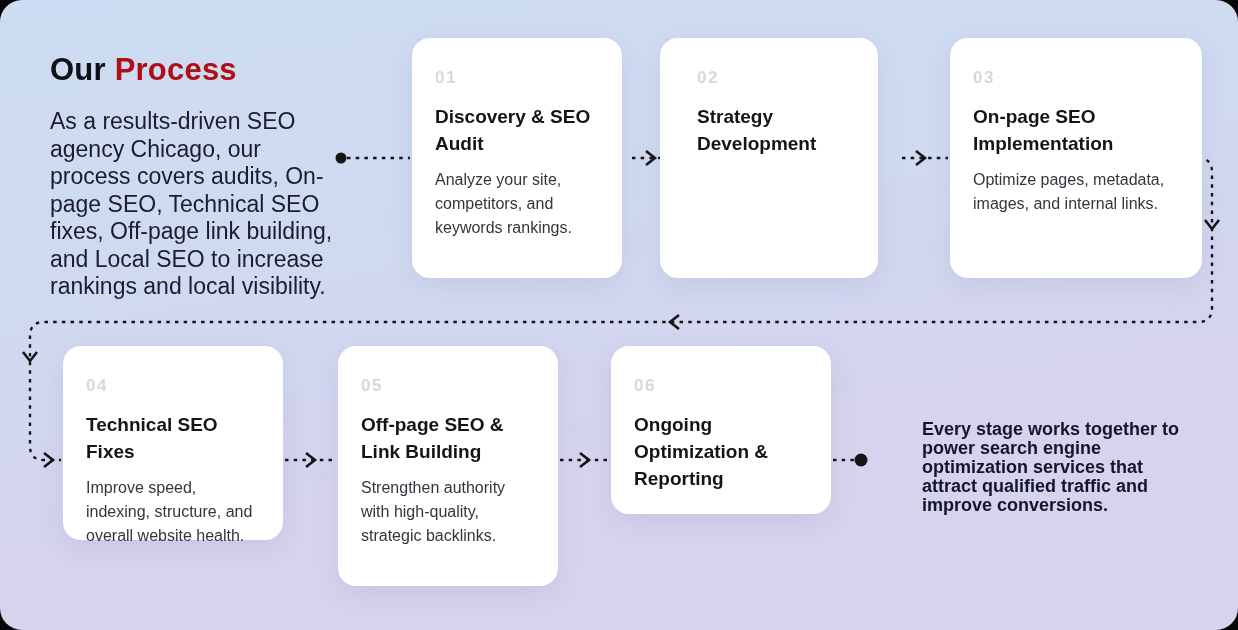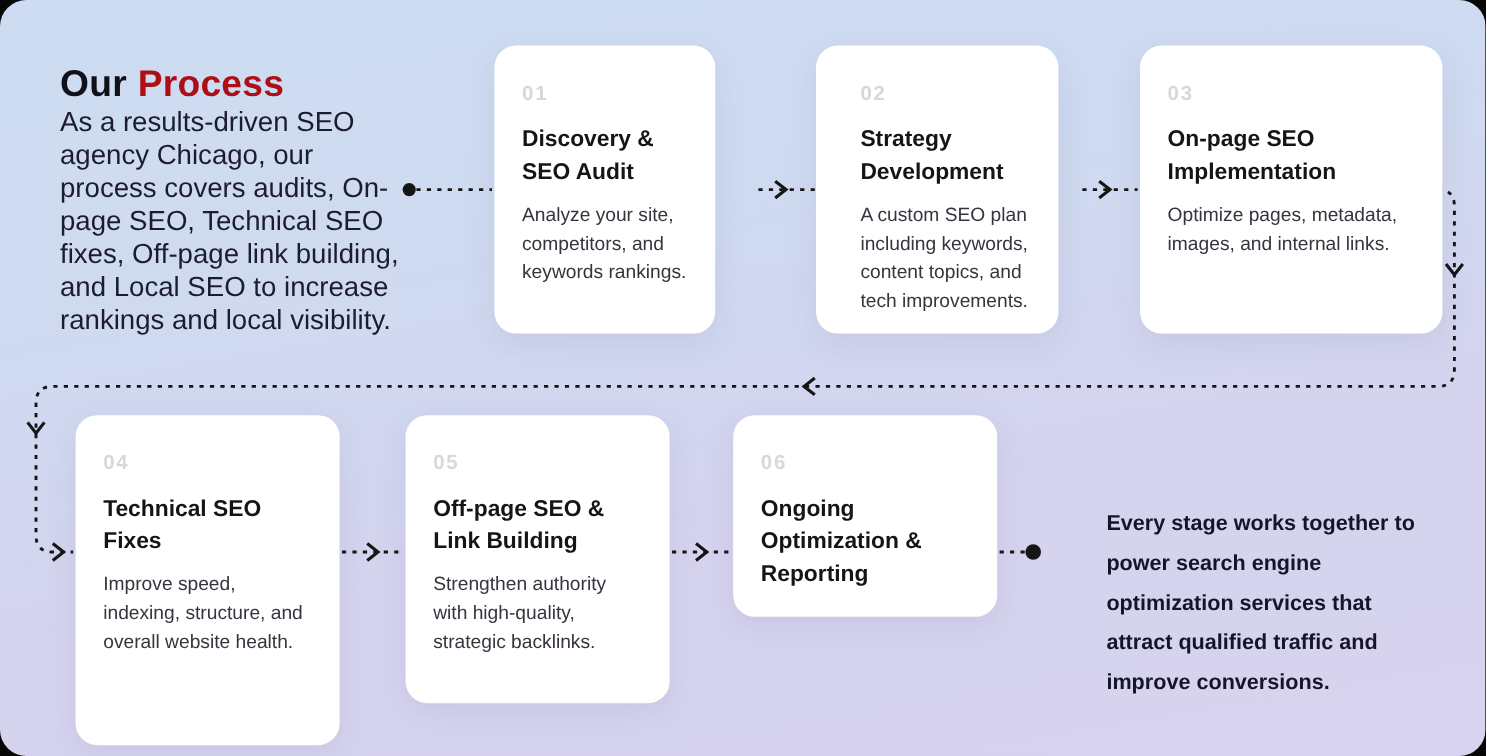--- a/index.html
+++ b/index.html
@@ -22,20 +22,21 @@
     position: absolute;
     left: 50px;
     top: 52px;
     width: 300px;
   }
   .heading {
     font-size: 31px;
     font-weight: 700;
     letter-spacing: 0.2px;
     color: #101018;
+    margin-bottom: 20px;
   }
   .heading .hl { margin-left: 9px; }
   .intro-text {
     font-size: 23px;
     line-height: 27.5px;
     font-weight: 500;
     color: #1c1c2e;
     width: 292px;
   }
   
@@ -60,37 +61,37 @@
     font-weight: 700;
     line-height: 27px;
     color: #141419;
     margin-bottom: 11px;
   }
   .card .desc {
     font-size: 16px;
     line-height: 24px;
     color: #35353f;
   }
-  .card-1 { left: 412px; top: 38px;  width: 184px; }
-  .card-2 { left: 680px; top: 38px;  width: 202px; padding-left: 37px; }
+  .card-1 { left: 412px; top: 38px;  width: 210px; }
+  .card-2 { left: 660px; top: 38px;  width: 218px; padding-left: 37px; }
   .card-3 { left: 950px; top: 38px;  width: 252px; }
-  .card-4 { left: 63px;  top: 346px; height: 275px; }
+  .card-4 { left: 63px;  top: 346px; height: 194px; }
   .card-5 { left: 338px; top: 346px; height: 240px; }
   .card-6 { left: 611px; top: 346px; height: 168px; }
   
   .outro-block {
     position: absolute;
     left: 922px;
     top: 420px;
     width: 268px;
   }
   .outro-text {
     font-size: 18px;
     font-weight: 600;
-    line-height: 33px;
+    line-height: 19px;
     color: #15152a;
   }
   
   .flow-svg {
     position: absolute;
     inset: 0;
     pointer-events: none;
   }
 </style>
 </head>
@@ -138,21 +139,20 @@
 
   <div class="card card-1">
     <div class="num">01</div>
     <div class="title">Discovery &amp; SEO Audit</div>
     <div class="desc">Analyze your site, competitors, and keywords rankings.</div>
   </div>
 
   <div class="card card-2">
     <div class="num">02</div>
     <div class="title">Strategy Development</div>
-    <div class="desc">A custom SEO plan including keywords, content topics, and tech improvements.</div>
   </div>
 
   <div class="card card-3">
     <div class="num">03</div>
     <div class="title">On-page SEO Implementation</div>
     <div class="desc">Optimize pages, metadata, images, and internal links.</div>
   </div>
 
   <div class="card card-4">
     <div class="num">04</div>

